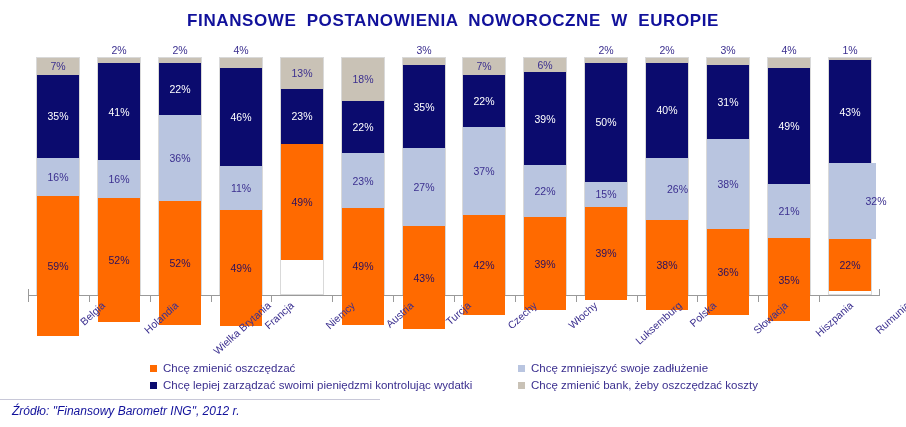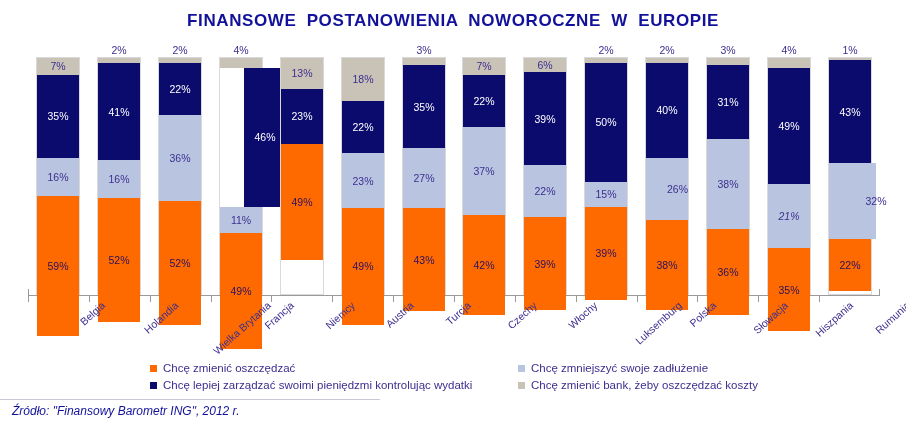--- a/index.html
+++ b/index.html
@@ -240,24 +240,24 @@
             <div class="seg seg-save" style="height: 123.76px;">
               <span>52%</span>
             </div>
           </div>
         </div>
         <div class="bar-col" style="left: 191px;">
           <div class="bar-stack">
             <div class="seg seg-bank" style="height: 9.52px;">
               <span class="seg-label-out">4%</span>
             </div>
-            <div class="seg seg-manage" style="height: 139px; margin-left: 24px;">
+            <div class="seg seg-manage" style="height: 98px;">
               <span>46%</span>
             </div>
-            <div class="seg seg-debt" style="height: 26px;">
+            <div class="seg seg-debt" style="height: 44px;">
               <span>11%</span>
             </div>
             <div class="seg seg-save" style="height: 116.62px;">
               <span>49%</span>
             </div>
           </div>
         </div>
         <div class="bar-col" style="left: 252px;">
           <div class="bar-stack">
             <div class="seg seg-bank" style="height: 30.94px;">
@@ -288,21 +288,21 @@
           </div>
         </div>
         <div class="bar-col" style="left: 374px;">
           <div class="bar-stack">
             <div class="seg seg-bank" style="height: 7.14px;">
               <span class="seg-label-out">3%</span>
             </div>
             <div class="seg seg-manage" style="height: 83.3px;">
               <span>35%</span>
             </div>
-            <div class="seg seg-debt" style="height: 60px;">
+            <div class="seg seg-debt" style="height: 78px;">
               <span>27%</span>
             </div>
             <div class="seg seg-save" style="height: 102.34px;">
               <span>43%</span>
             </div>
           </div>
         </div>
         <div class="bar-col" style="left: 434px;">
           <div class="bar-stack">
             <div class="seg seg-bank" style="height: 16.66px;">
@@ -384,21 +384,21 @@
           </div>
         </div>
         <div class="bar-col" style="left: 739px;">
           <div class="bar-stack">
             <div class="seg seg-bank" style="height: 9.52px;">
               <span class="seg-label-out">4%</span>
             </div>
             <div class="seg seg-manage" style="height: 116.62px;">
               <span>49%</span>
             </div>
-            <div class="seg seg-debt" style="height: 64px; font-style: italic;">
+            <div class="seg seg-debt" style="height: 54px;">
               <span>21%</span>
             </div>
             <div class="seg seg-save" style="height: 83.3px;">
               <span>35%</span>
             </div>
           </div>
         </div>
         <div class="bar-col" style="left: 800px;">
           <div class="bar-stack">
             <div class="seg seg-bank" style="height: 2.38px;">

